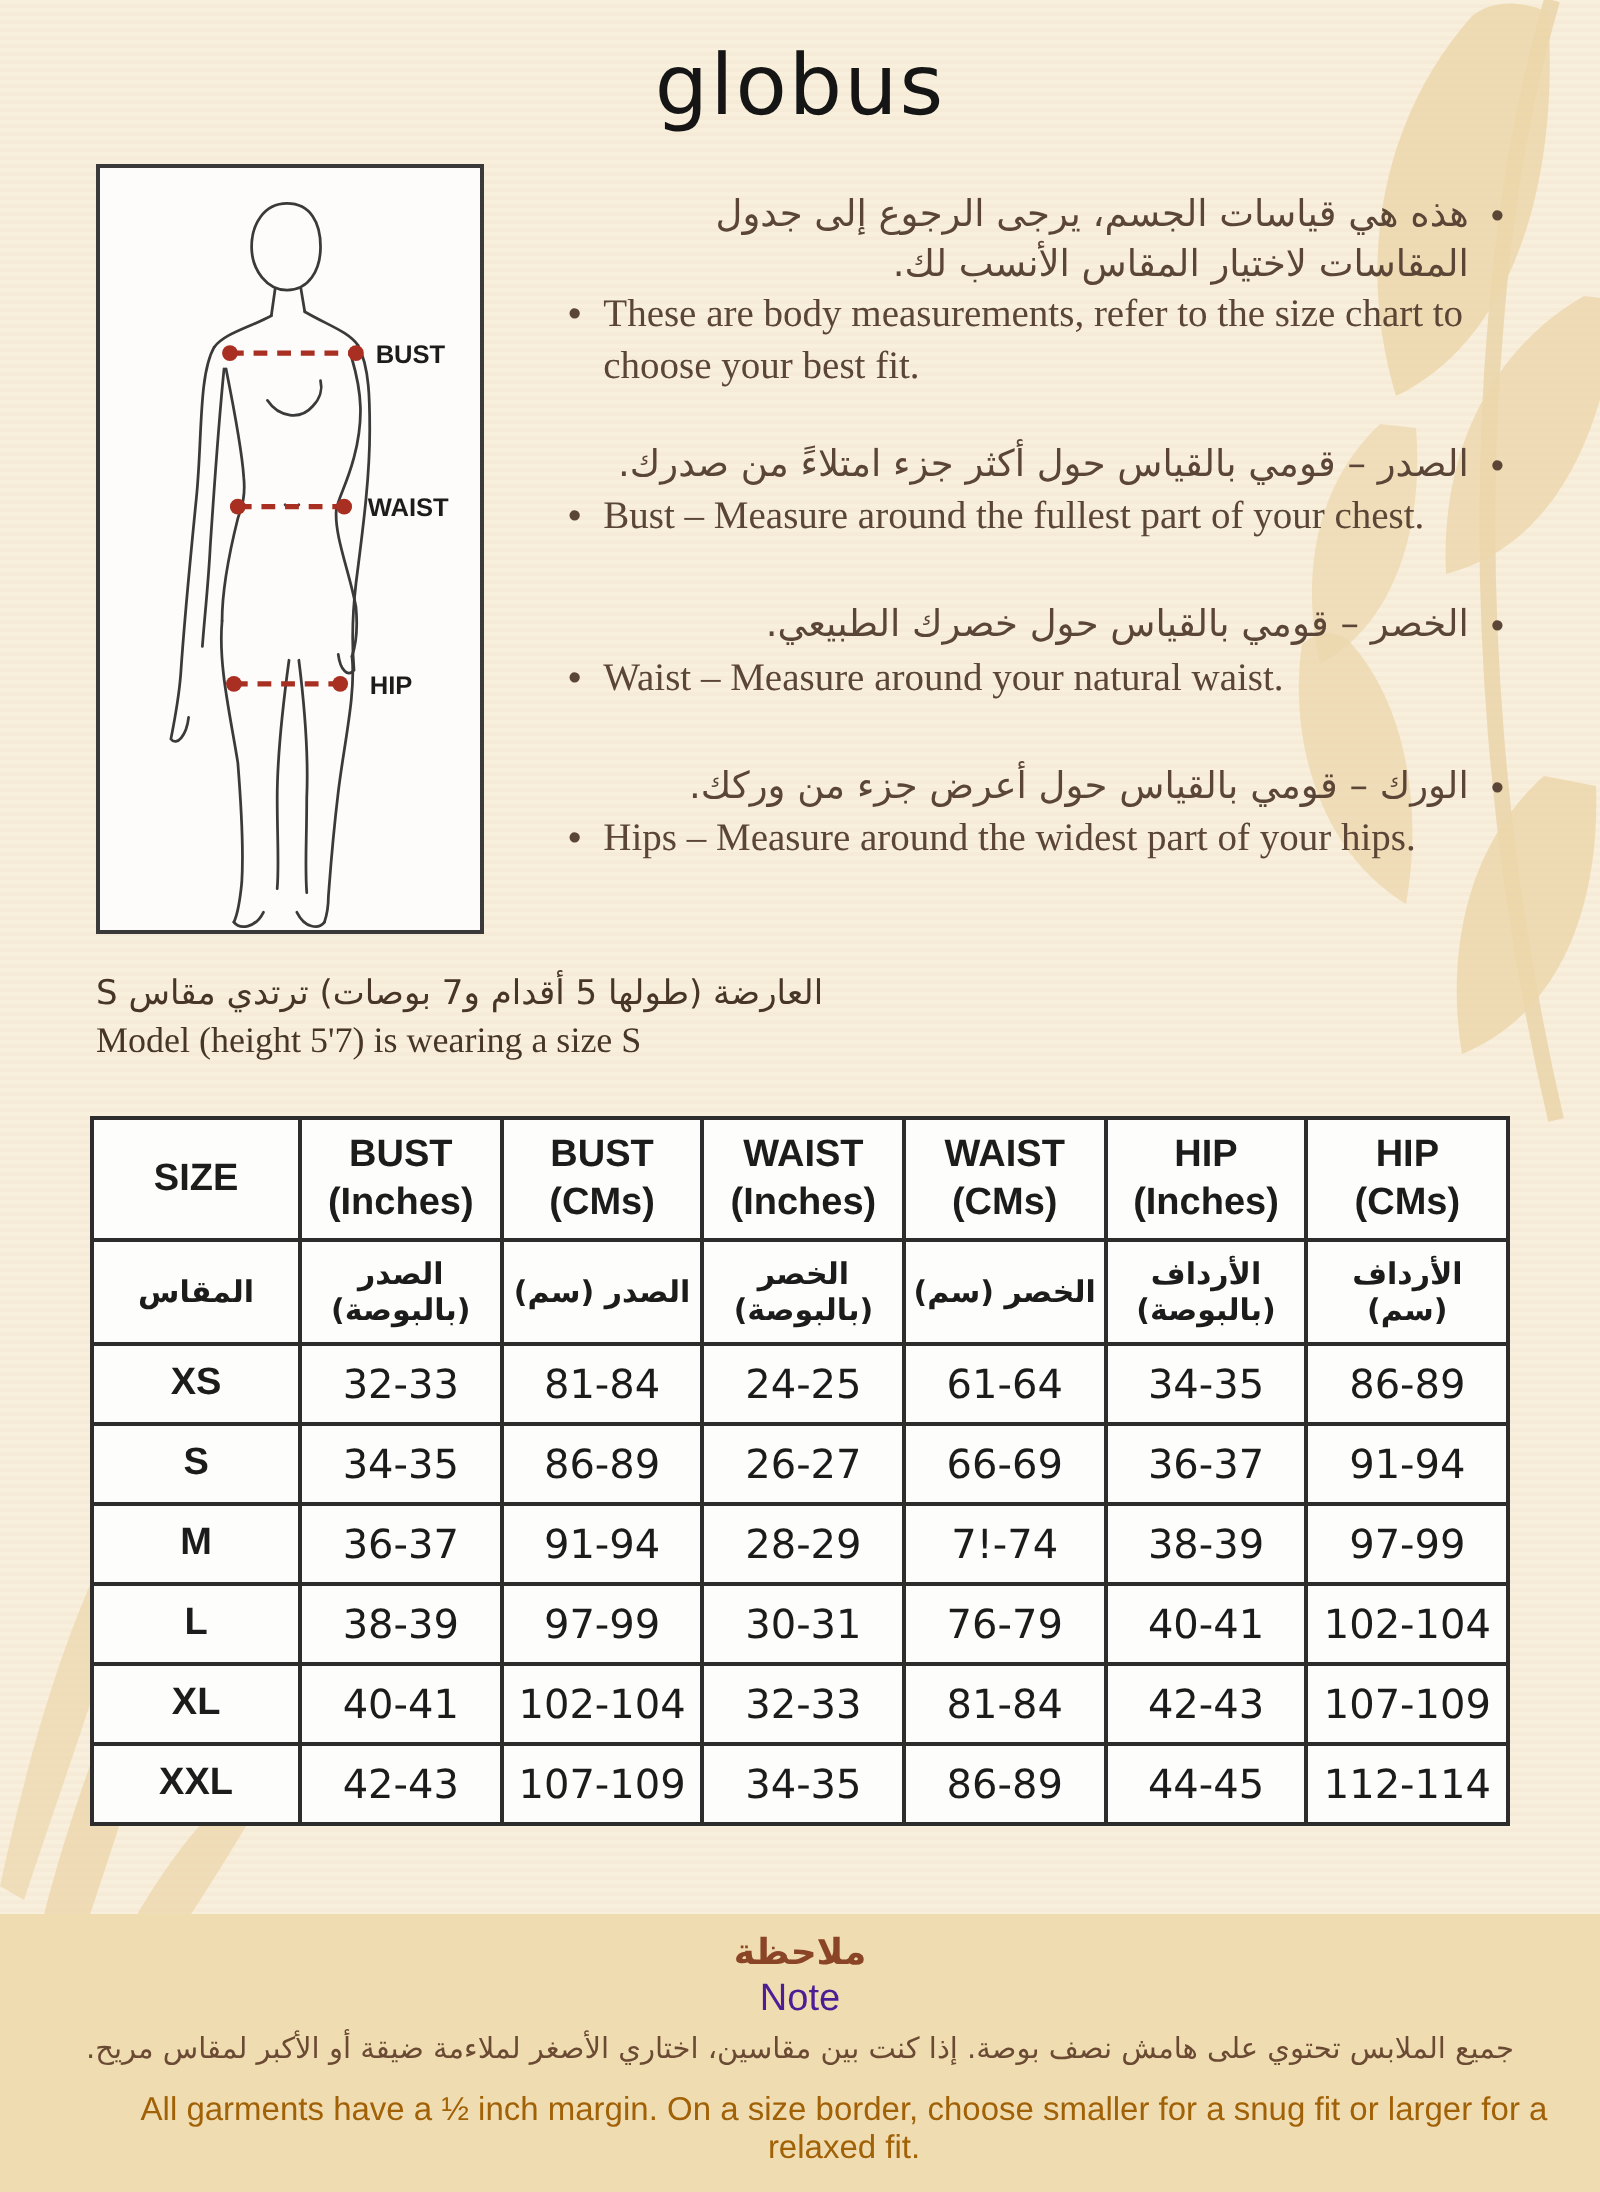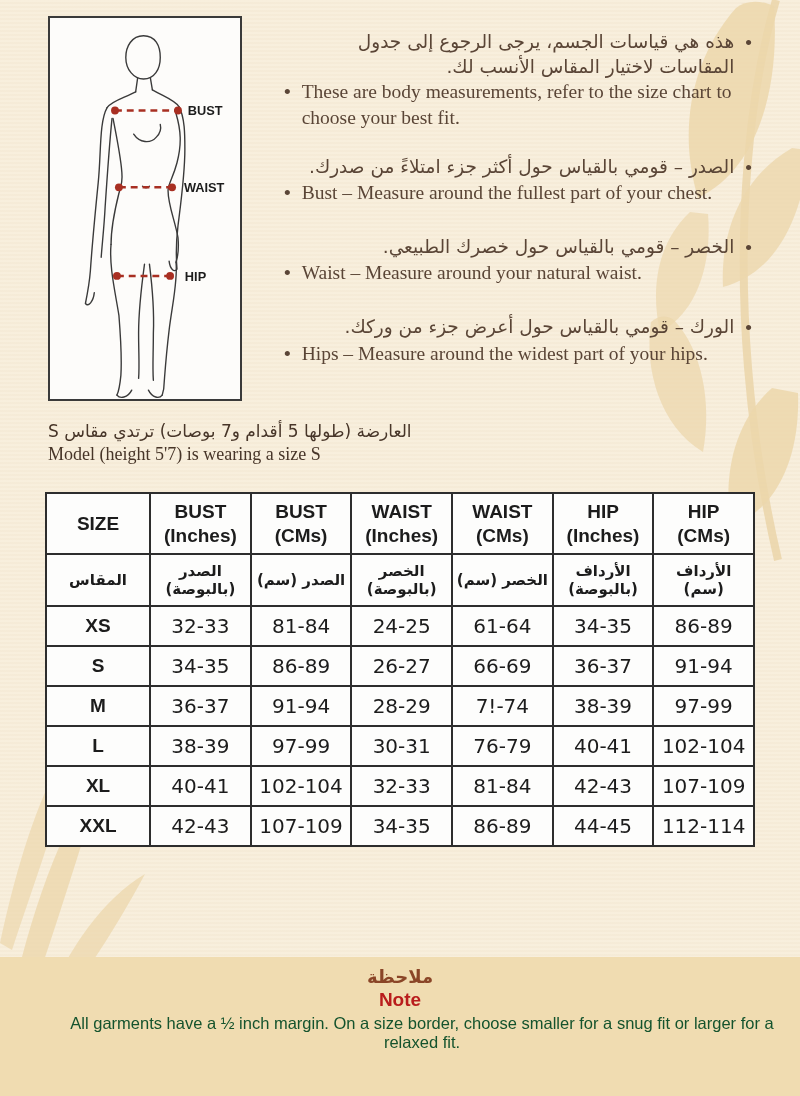--- a/index.html
+++ b/index.html
@@ -72,23 +72,23 @@
   tr.hdr-ar td{height:52px;font-family:"DejaVu Sans", sans-serif;font-weight:700;font-size:15px;line-height:1.2;direction:rtl;}
   tr.data-row td{height:40px;font-size:20px;font-family:"DejaVu Sans", sans-serif;}
   tr.data-row td.size-cell{font-weight:700;font-size:19px;font-family:"Liberation Sans", sans-serif;border-radius:17px;}
 
   
   .footer-note{
     position:absolute;left:0;bottom:0;width:100%;height:139px;
     background:#f0dcb1;text-align:center;z-index:1;
   }
   .footer-note .t-ar{font-family:"DejaVu Sans", sans-serif;font-size:18px;font-weight:700;color:#8a4527;margin-top:9px;direction:rtl;}
-  .footer-note .t-en{font-size:19px;font-weight:700;color:#b91c1c;margin-top:2px;}
+  .footer-note .t-en{font-size:19px;font-weight:400;color:#4c1d95;margin-top:2px;}
   .footer-note .b-ar2{font-family:"DejaVu Sans", sans-serif;font-size:14.5px;color:#6b4a33;margin-top:6px;direction:rtl;}
-  .footer-note .b-en2{font-size:16.5px;color:#14532d;margin-top:3px;font-family:"Liberation Sans", sans-serif;padding-left:44px;}
+  .footer-note .b-en2{font-size:16.5px;color:#a16207;margin-top:13px;font-family:"Liberation Sans", sans-serif;padding-left:44px;}
 </style>
 </head>
 <body>
 
 <div class="page">
 
   <svg class="decor decor-tr" width="260" height="580" viewBox="0 0 260 580">
     <path d="M238,560 C210,440 196,300 208,160 C212,110 220,55 236,0" stroke="#ead3a6" stroke-width="8" fill="none" opacity="0.8"></path>
     <path d="M196,8 C150,60 138,132 158,198 C216,170 240,92 234,6 C220,0 206,0 196,8 Z" fill="#ecd7ac" opacity="0.85"></path>
     <path d="M252,148 C205,175 180,227 183,287 C239,272 262,215 270,150 Z" fill="#ecd7ac" opacity="0.8"></path>
@@ -98,20 +98,21 @@
   </svg>
 
   <svg class="decor decor-bl" width="160" height="430" viewBox="0 0 160 430">
     <path d="M10,430 C30,335 60,250 108,178 C82,268 55,350 28,430 Z" fill="#ecd7ac" opacity="0.8"></path>
     <path d="M0,365 C18,282 40,210 80,148 C62,232 35,302 12,372 Z" fill="#ecd7ac" opacity="0.7"></path>
     <path d="M42,430 C72,366 102,322 145,296 C114,354 82,400 60,430 Z" fill="#ecd7ac" opacity="0.75"></path>
   </svg>
 
   <div class="content">
 
+    <div class="logo">globus</div>
 
     <div class="two-col">
 
       <div class="figure-box">
         <svg viewBox="0 0 193 385">
           <g fill="none" stroke="#3a3a3a" stroke-width="1.4" stroke-linecap="round">
 
             <path d="M95,17 C83,17 77,28 77,39 C77,51 85,61 95,61 C106,61 112,51 112,39 C112,27 107,17 95,17 Z"></path>
 
             <path d="M89,60 L87,74"></path>
@@ -336,16 +337,17 @@
               <td>112-114</td>
             </tr>
           </tbody>
       </table>
     </div>
   </div>
 
   <div class="footer-note">
     <div class="t-ar" lang="ar">ملاحظة</div>
     <div class="t-en">Note</div>
+    <div class="b-ar2" lang="ar">جميع الملابس تحتوي على هامش نصف بوصة. إذا كنت بين مقاسين، اختاري الأصغر لملاءمة ضيقة أو الأكبر لمقاس مريح.</div>
     <div class="b-en2">All garments have a ½ inch margin. On a size border, choose smaller for a snug fit or larger for a relaxed fit.</div>
   </div>
 
 </div>
 
 </body></html>

